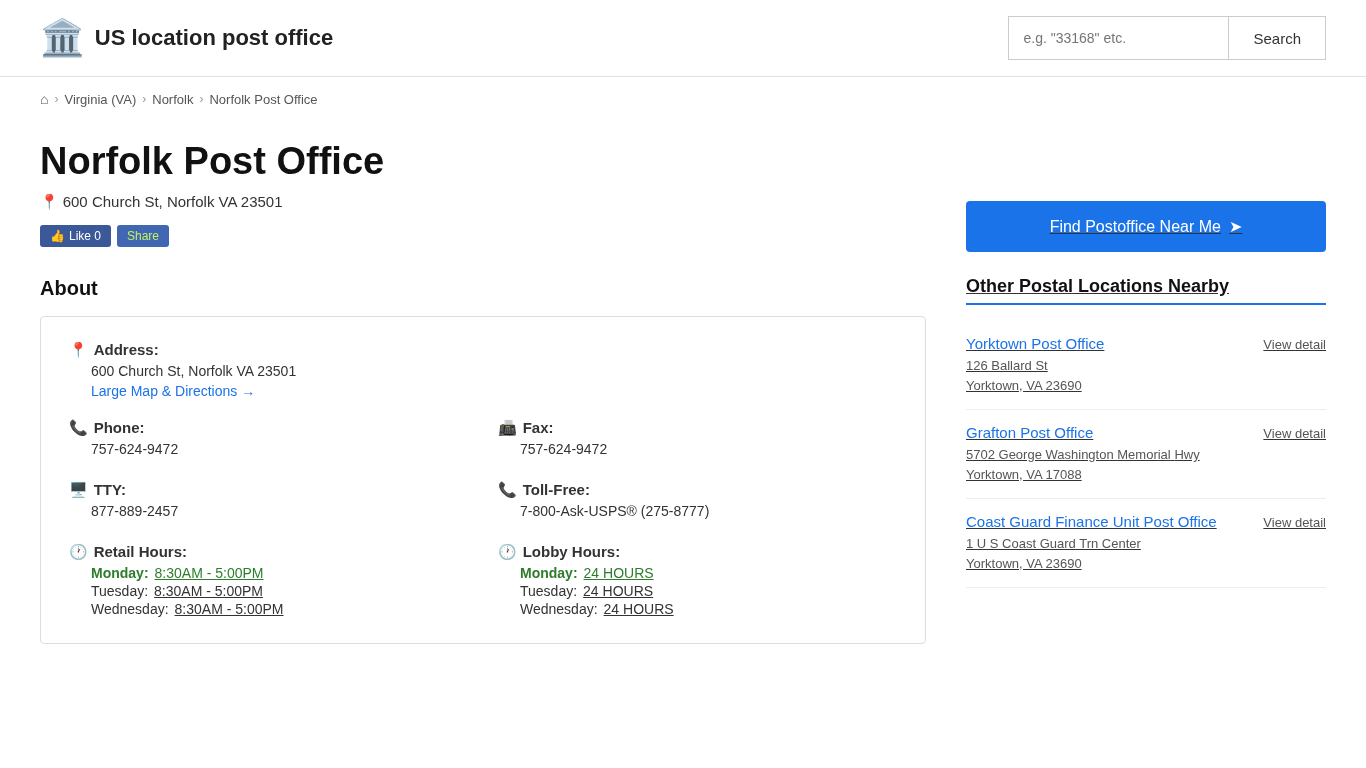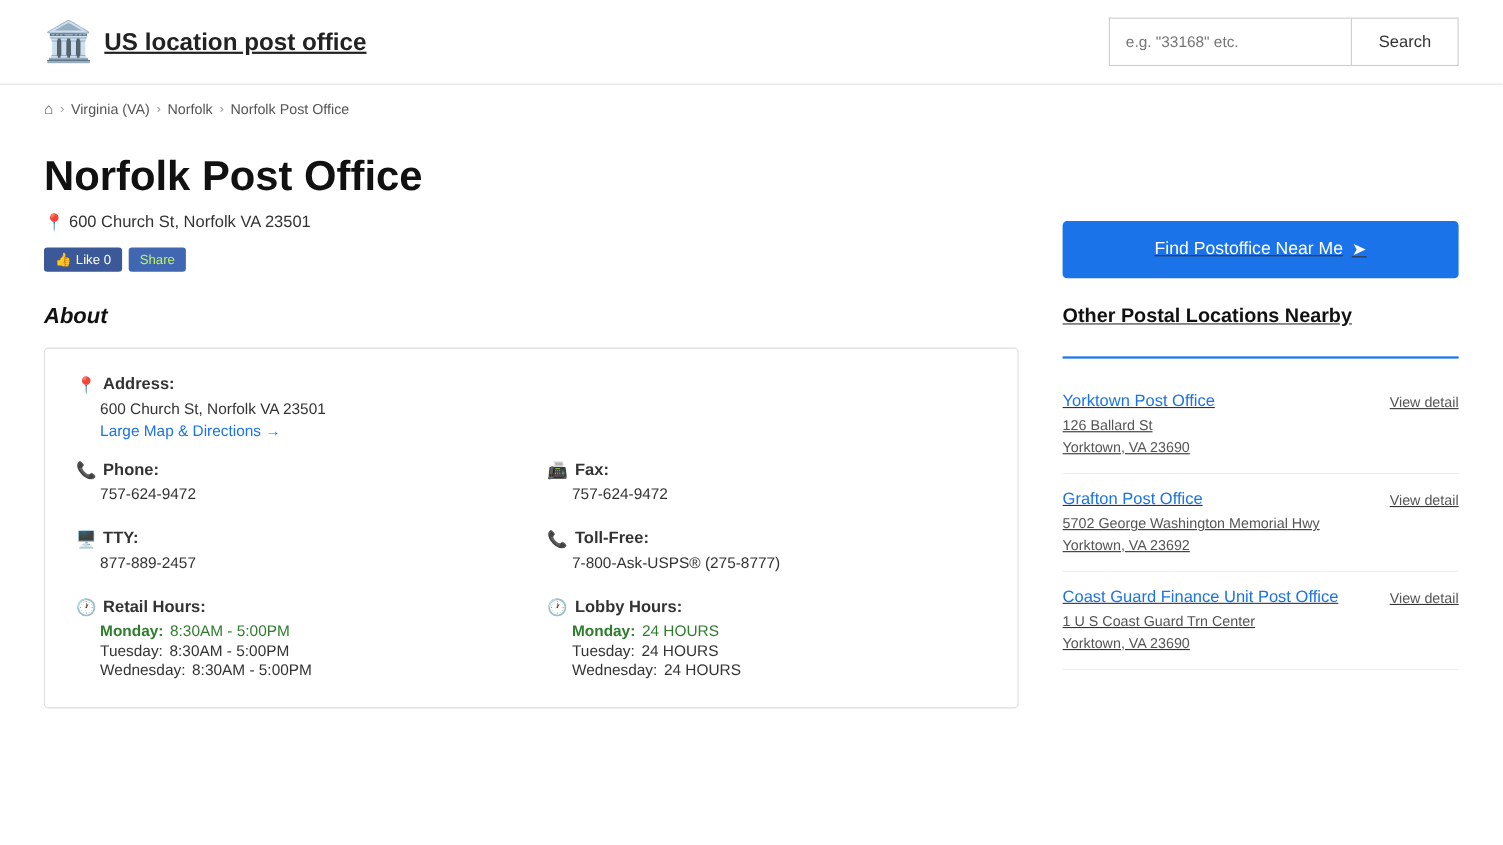--- a/index.html
+++ b/index.html
@@ -20,21 +20,20 @@
       text-decoration: none;
     }
     .header-logo-icon {
       font-size: 36px;
       line-height: 1;
     }
     .header-title {
       font-size: 22px;
       font-weight: bold;
       color: #222;
-      text-decoration: underline;
     }
     .header-search {
       margin-left: auto;
       display: flex;
       align-items: center;
       gap: 0;
     }
     .header-search input {
       border: 1px solid #ccc;
       border-right: none;
@@ -130,21 +129,20 @@
       display: flex;
       align-items: center;
       gap: 4px;
     }
 
     .about-title {
       font-size: 20px;
       font-weight: bold;
       color: #111;
       margin-bottom: 16px;
-      font-style: italic;
     }
 
     
     .info-card {
       border: 1px solid #ddd;
       border-radius: 4px;
       padding: 24px 28px;
     }
 
     .address-section {
@@ -187,21 +185,21 @@
     }
     .hours-row {
       display: flex;
       gap: 6px;
       font-size: 14px;
       margin-bottom: 2px;
       align-items: center;
     }
     .day-label { color: #333; }
     .day-label.today { color: #2d7d2d; font-weight: bold; }
-    .hours-value { color: #333; }
+    .hours-value { color: #333; text-decoration: underline; }
     .hours-value.today { color: #2d7d2d; }
 
     
     .sidebar {
       width: 360px;
       flex-shrink: 0;
       text-decoration: underline;
     }
 
     .find-btn {
@@ -219,21 +217,21 @@
       gap: 8px;
       margin-bottom: 24px;
       margin-top: 60px;
     }
 
     .nearby-title {
       font-size: 18px;
       font-weight: bold;
       color: #111;
       margin-bottom: 16px;
-      padding-bottom: 26px;
+      padding-bottom: 6px;
       border-bottom: 2px solid #1a73e8;
     }
 
     .nearby-item {
       display: flex;
       justify-content: space-between;
       align-items: flex-start;
       padding: 14px 0;
       border-bottom: 1px solid #eee;
       gap: 10px;
@@ -414,21 +412,21 @@
       </div>
       <a href="#" class="view-detail">View detail</a>
     </div>
 
     <div class="nearby-item">
       <div class="nearby-info">
         <a href="#" class="nearby-name">Grafton Post Office</a>
         <div class="nearby-addr">
           <span>5702 George Washington Memorial</span>
           <span>Hwy</span><br>
-          <span>Yorktown, VA 23692</span>
+          <span>Yorktown, VA 17088</span>
         </div>
       </div>
       <a href="#" class="view-detail">View detail</a>
     </div>
 
     <div class="nearby-item">
       <div class="nearby-info">
         <a href="#" class="nearby-name">Coast Guard Finance Unit Post Office</a>
         <div class="nearby-addr">
           <span>1 U S Coast Guard Trn Center</span><br>

